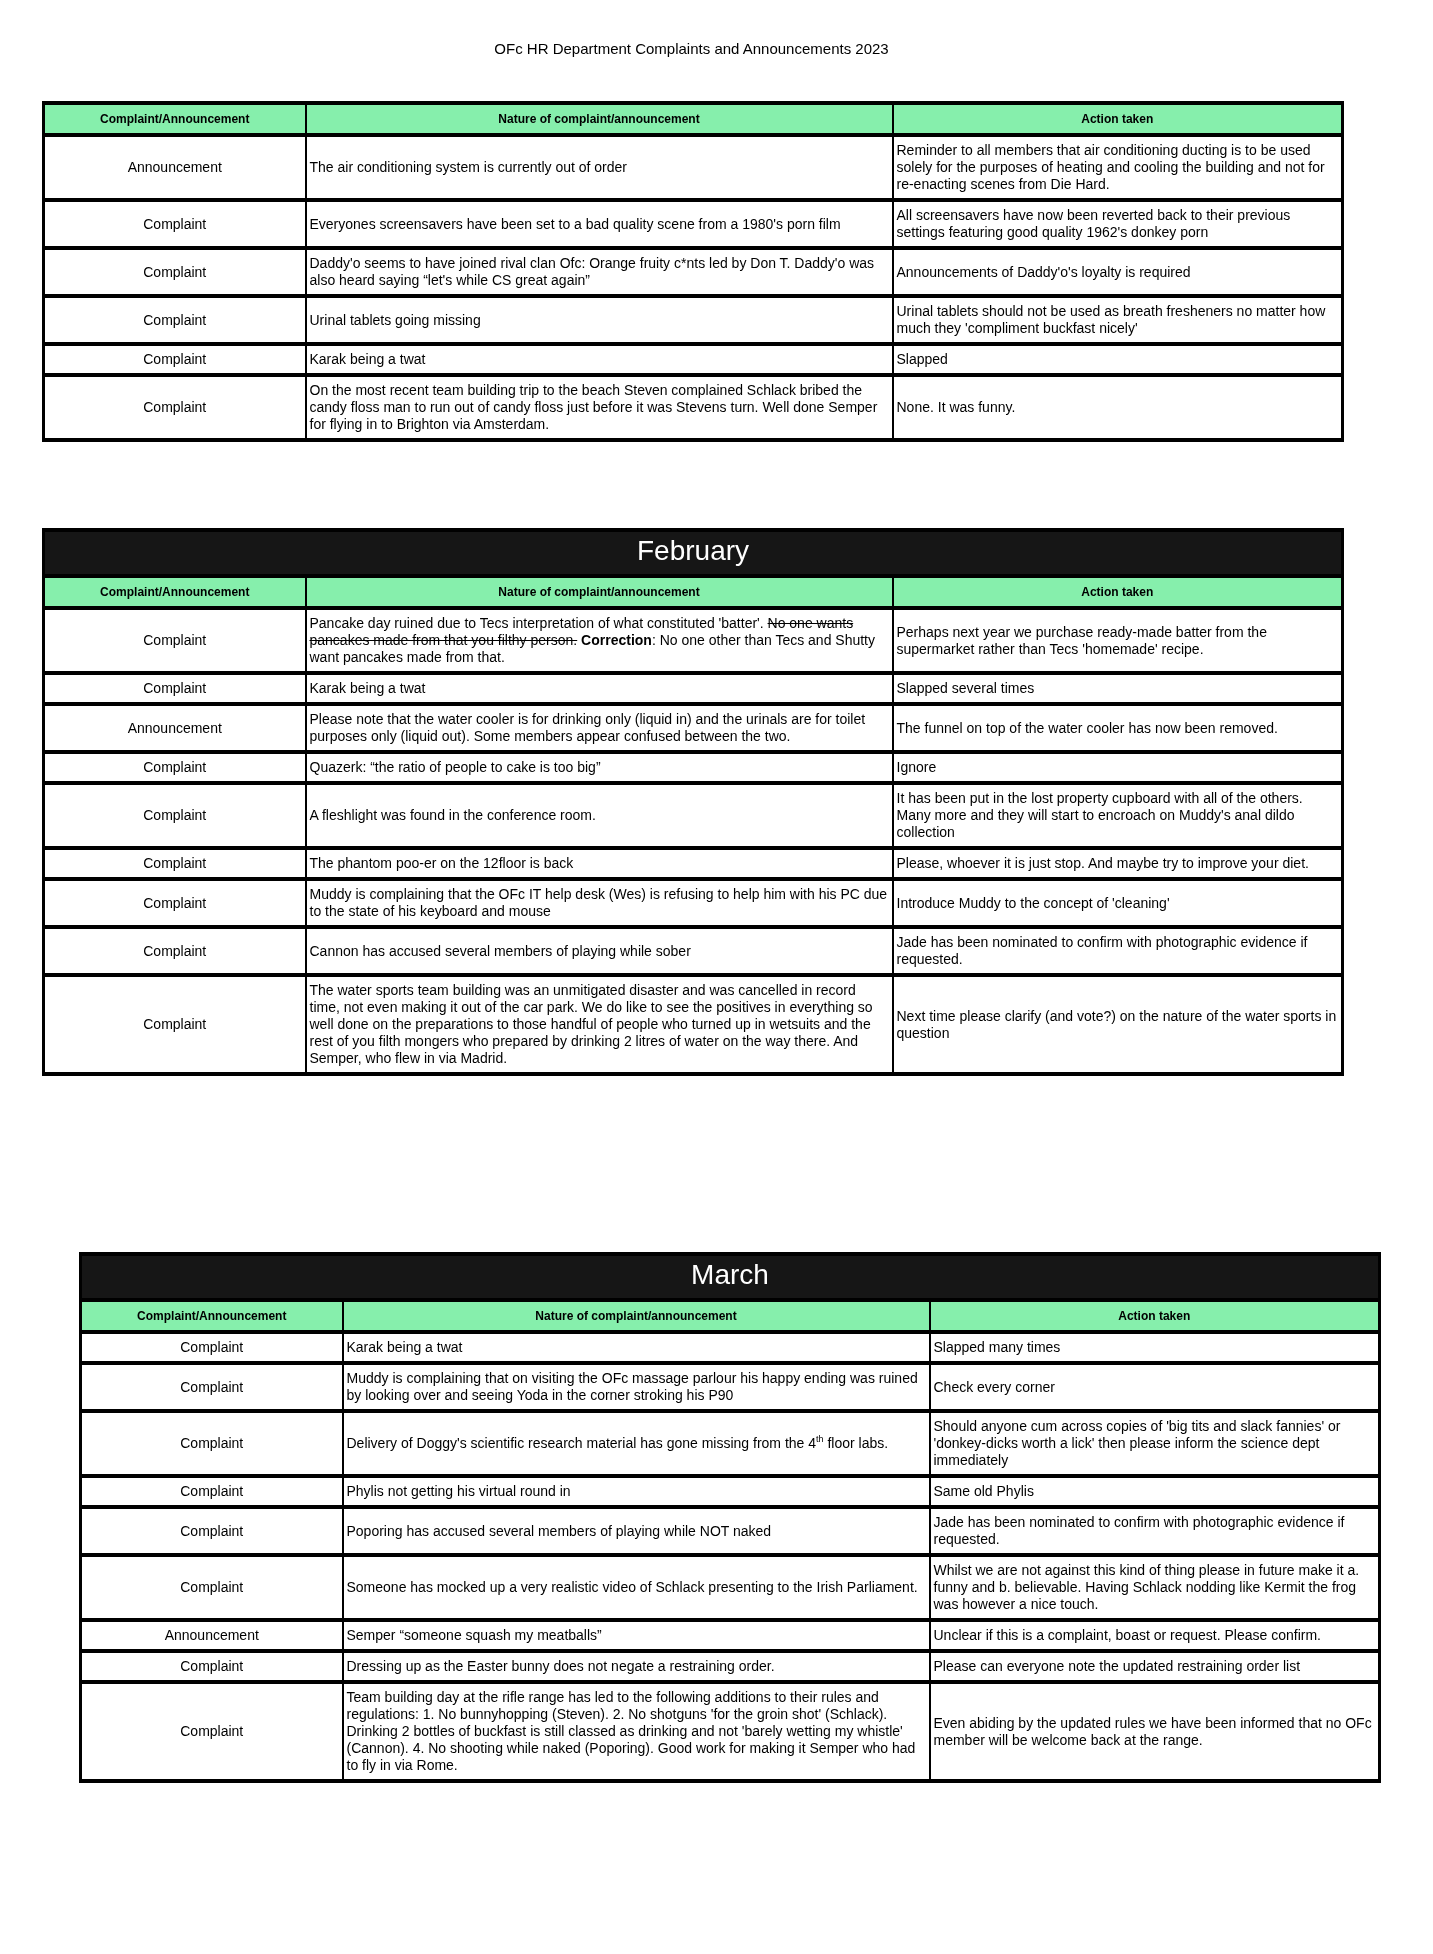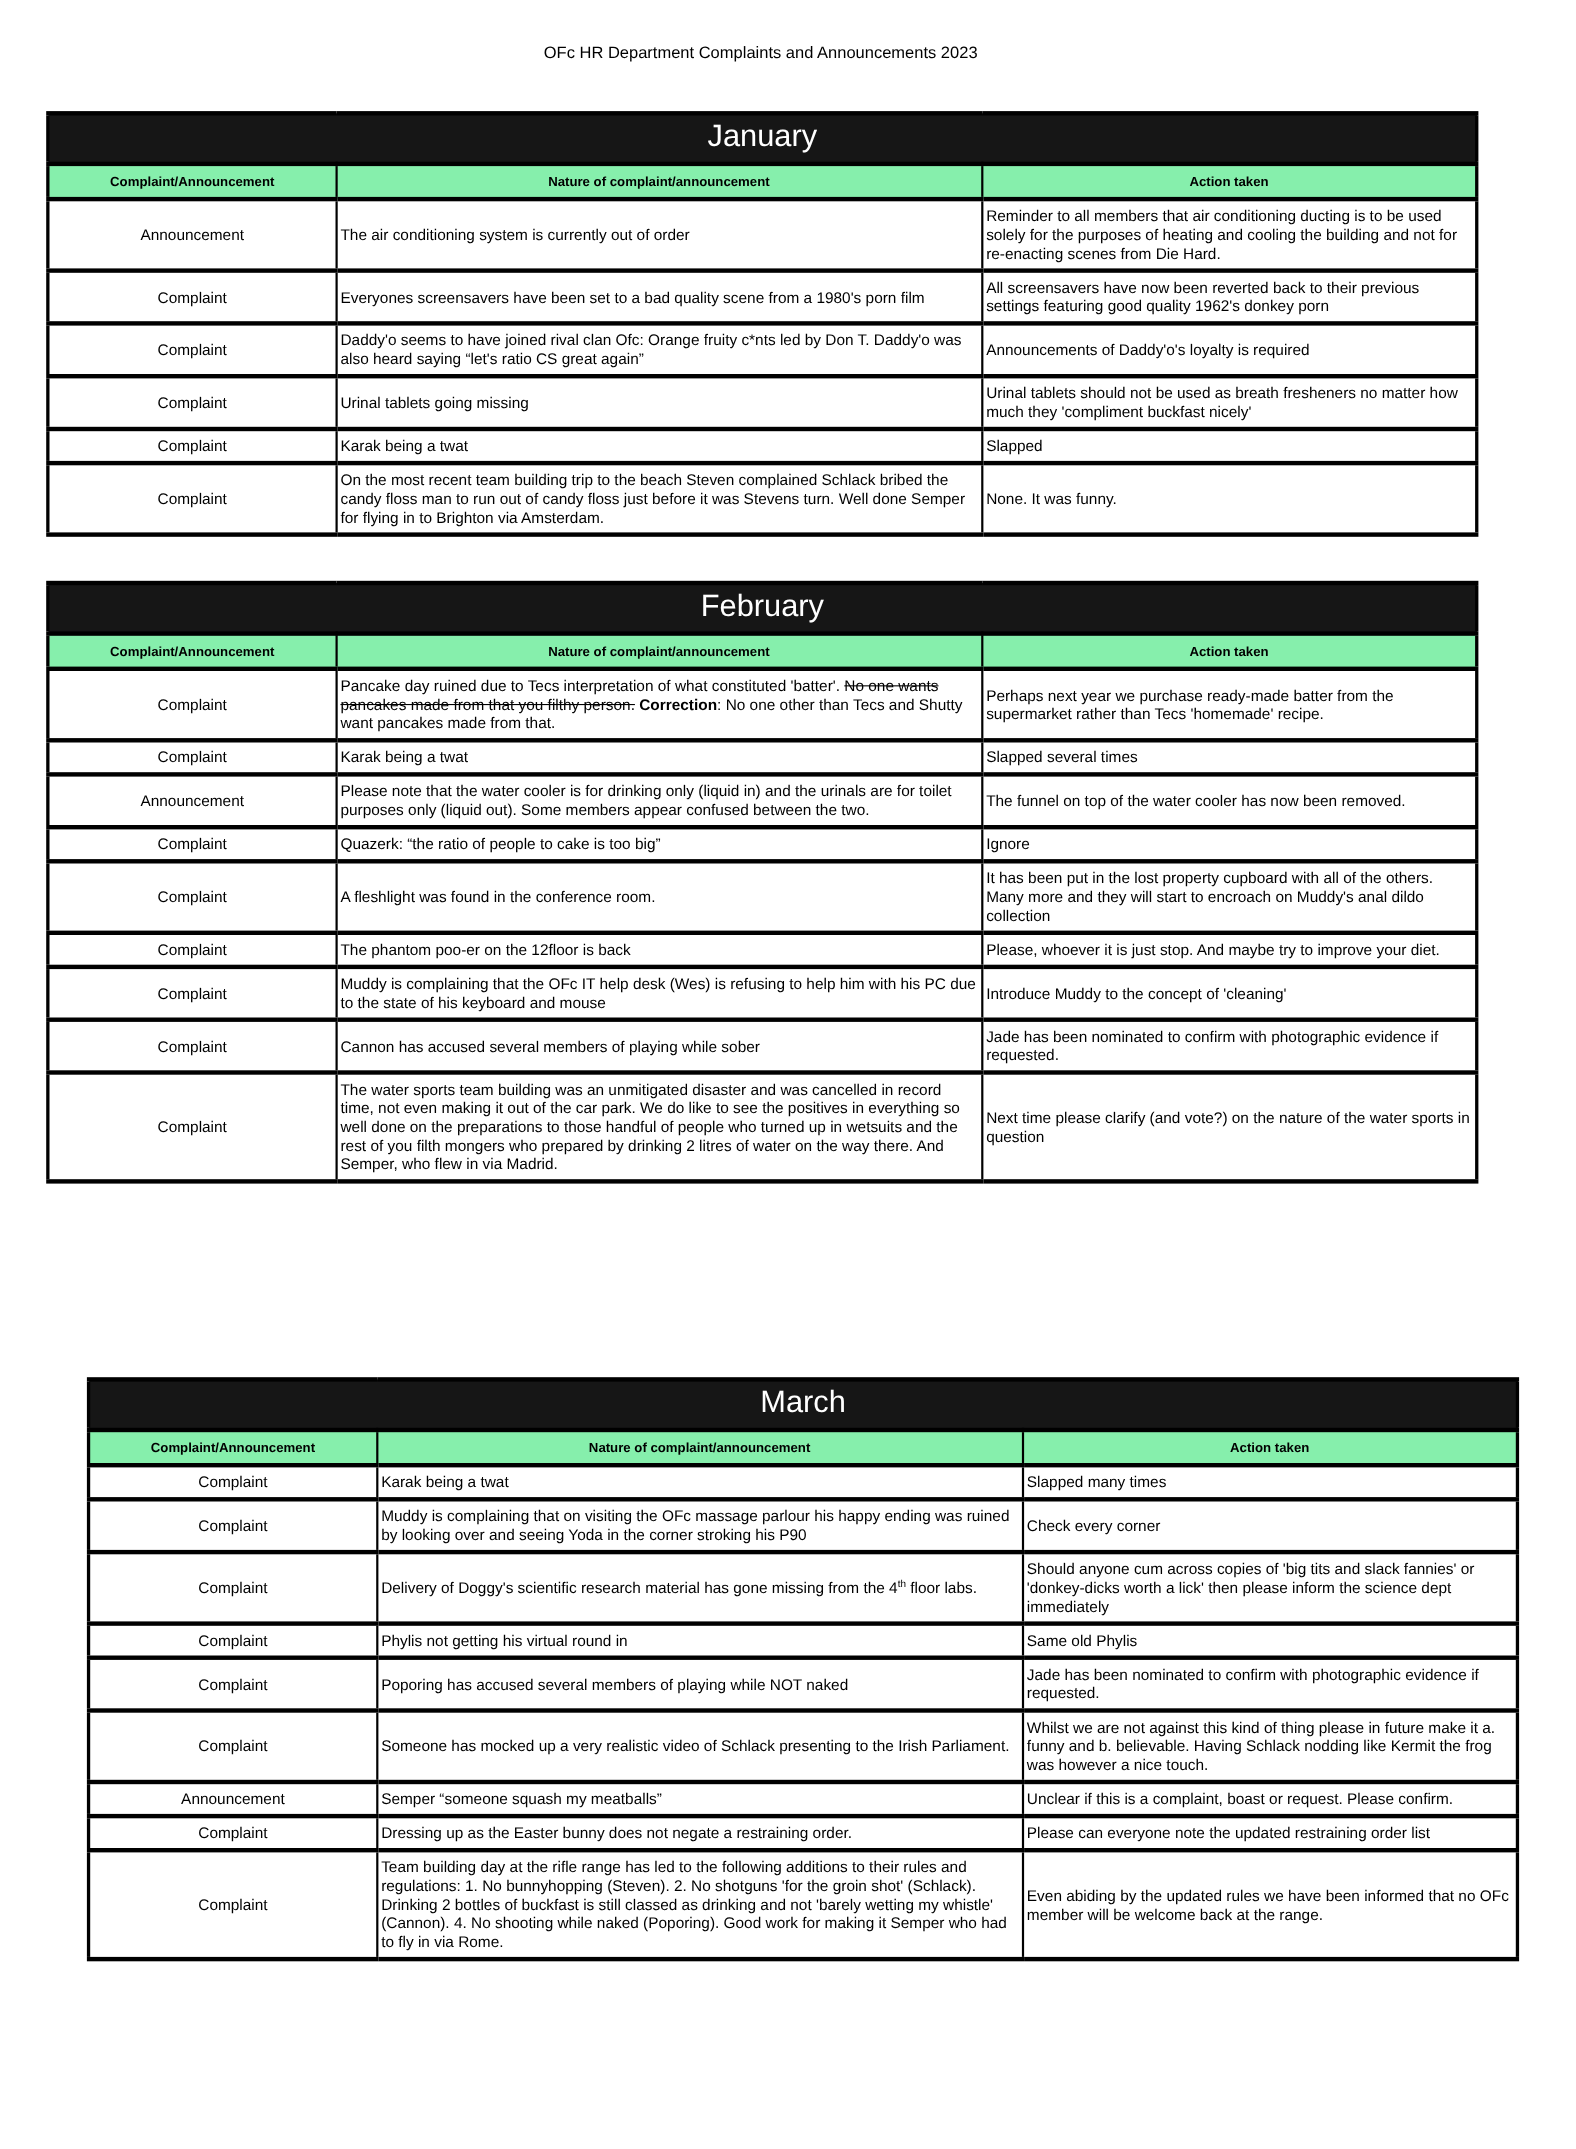--- a/index.html
+++ b/index.html
@@ -69,41 +69,38 @@
 
 <div class="page-title">OFc HR Department Complaints and Announcements 2023</div>
 
 <table class="month-table" id="tbl-january">
   <colgroup>
       <col style="width:262px">
       <col style="width:587px">
       <col style="width:450px">
     </colgroup>
   <tbody>
-      <tr>
-    <th class="month-head" colspan="3">January</th>
-  </tr>
   <tr class="col-head">
     <th>Complaint/Announcement</th>
     <th>Nature of complaint/announcement</th>
     <th>Action taken</th>
   </tr>
   <tr>
     <td class="c1">Announcement</td>
     <td class="c2">The air conditioning system is currently out of order</td>
     <td class="c3">Reminder to all members that air conditioning ducting is to be used solely for the purposes of heating and cooling the building and not for re-enacting scenes from Die Hard.</td>
   </tr>
   <tr>
     <td class="c1">Complaint</td>
     <td class="c2">Everyones screensavers have been set to a bad quality scene from a 1980's porn film</td>
     <td class="c3">All screensavers have now been reverted back to their previous settings featuring good quality 1962's donkey porn</td>
   </tr>
   <tr>
     <td class="c1">Complaint</td>
-    <td class="c2">Daddy'o seems to have joined rival clan Ofc: Orange fruity c*nts led by Don T. Daddy'o was also heard saying “let's ratio CS great again”</td>
+    <td class="c2">Daddy'o seems to have joined rival clan Ofc: Orange fruity c*nts led by Don T. Daddy'o was also heard saying “let's while CS great again”</td>
     <td class="c3">Announcements of Daddy'o's loyalty is required</td>
   </tr>
   <tr>
     <td class="c1">Complaint</td>
     <td class="c2">Urinal tablets going missing</td>
     <td class="c3">Urinal tablets should not be used as breath fresheners no matter how much they 'compliment buckfast nicely'</td>
   </tr>
   <tr>
     <td class="c1">Complaint</td>
     <td class="c2">Karak being a twat</td>

